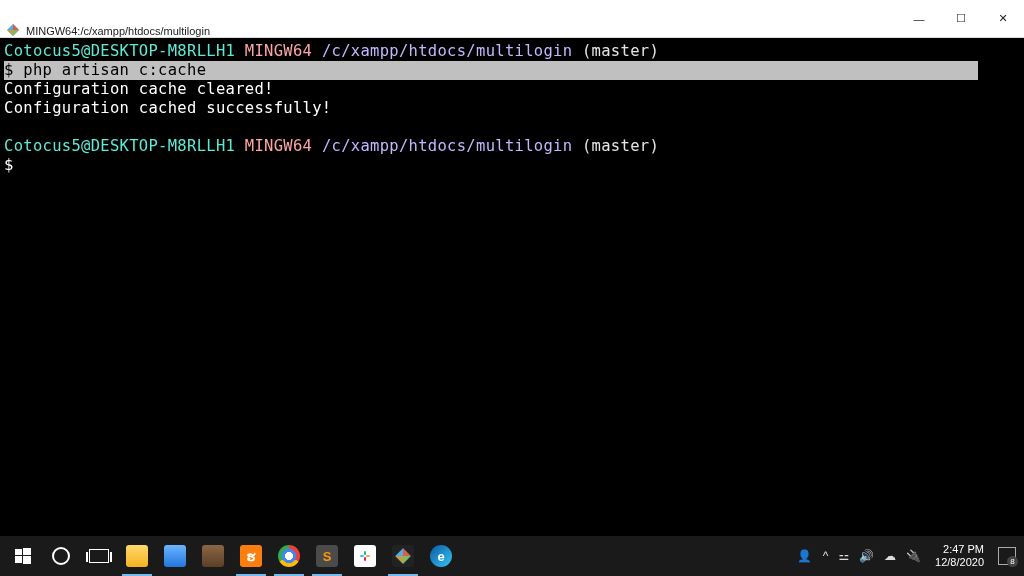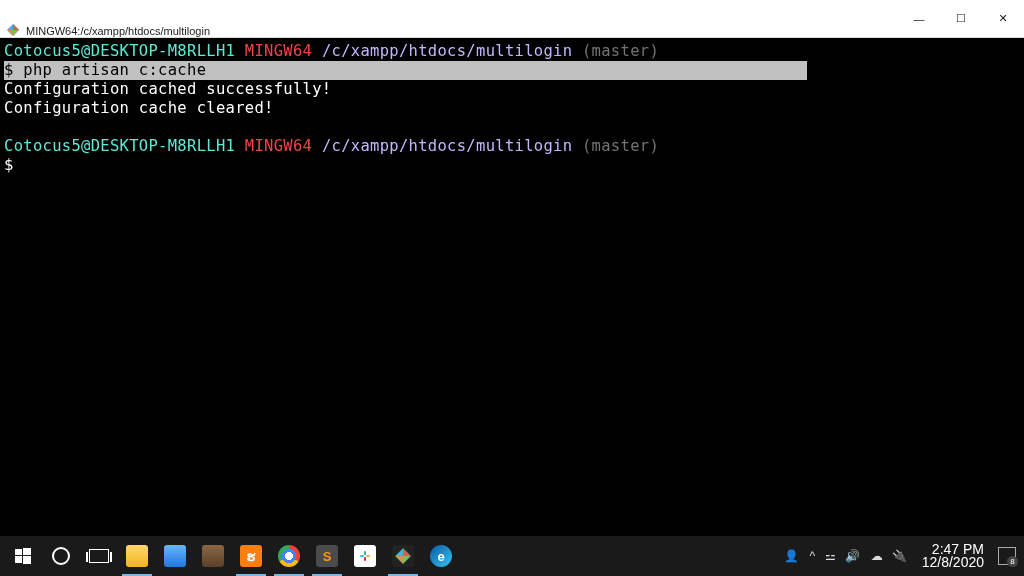--- a/index.html
+++ b/index.html
@@ -8,35 +8,35 @@
     .titlebar { height: 38px; background: #ffffff; display: flex; align-items: flex-end; padding: 0 0 0 6px; font-size: 11px; color: #222; border-bottom: 1px solid #ddd; }
     .titlebar-icon { width: 14px; height: 14px; margin-right: 6px; display: inline-flex; align-items: center; justify-content: center; }
     .titlebar-title { flex: 1; }
     .titlebar-controls { display: flex; height: 100%; }
     .titlebar-btn { width: 42px; height: 100%; display: flex; align-items: center; justify-content: center; font-size: 11px; color: #222; }
     
     .terminal { background: #000; height: 514px; padding: 2px 4px; font-family: "Lucida Console", Consolas, monospace; font-size: 15.5px; line-height: 19px; color: #fff; letter-spacing: 0.3px; }
     .line { white-space: pre; }
     .pad-top { padding-top: 2px; }
     .green { color: #5eead4; }
-    .magenta { color: #ef4444; }
+    .magenta { color: #fca5a5; }
     .yellow { color: #c4b5fd; }
-    .cyan { color: #737373; }
+    .cyan { color: #e5e5e5; }
     .white { color: #ffffff; }
-    .selected { background: #c0c0c0; color: #000; display: inline-block; width: 803px; }
+    .selected { background: #c0c0c0; color: #000; display: inline-block; width: 974px; }
     .blank { height: 19px; }
     
     .taskbar { position: absolute; bottom: 0; left: 0; right: 0; height: 40px; background: #1a1a1a; display: flex; align-items: center; padding: 0 8px 0 4px; }
     .taskbar-left { display: flex; align-items: center; gap: 0; }
     .tb-item { width: 38px; height: 40px; display: flex; align-items: center; justify-content: center; position: relative; }
     .tb-item.active::after { content: ""; position: absolute; bottom: 0; left: 4px; right: 4px; height: 2px; background: #76b9ed; }
     .tb-spacer { flex: 1; }
     .taskbar-right { display: flex; align-items: center; gap: 10px; color: #fff; font-size: 11px; }
     .tray-icon { color: #ddd; font-size: 12px; }
-    .clock { display: flex; flex-direction: column; align-items: flex-end; line-height: 13px; font-size: 14px; color: #fff; margin: 0 4px; }
+    .clock { display: flex; flex-direction: column; align-items: flex-end; line-height: 13px; font-size: 11px; color: #fff; margin: 0 4px; }
     .notif { width: 18px; height: 18px; border: 1px solid #aaa; position: relative; }
     .notif-badge { position: absolute; bottom: -3px; right: -3px; width: 11px; height: 11px; border-radius: 50%; background: #444; color: #fff; font-size: 8px; display: flex; align-items: center; justify-content: center; }
     
     .ico-win { width: 16px; height: 16px; }
     .ico-generic { width: 22px; height: 22px; border-radius: 3px; display: flex; align-items: center; justify-content: center; font-size: 13px; font-weight: bold; }
     .folder1 { background: linear-gradient(#ffd86b,#f5b422); }
     .folder2 { background: linear-gradient(#6bb5ff,#2277dd); }
     .folder3 { background: linear-gradient(#8b6644,#5a4028); }
     .xampp { background: #fc7e0f; color: #fff; }
     .chrome { background: radial-gradient(circle at center,#fff 25%, #4285f4 26% 45%, transparent 46%), conic-gradient(#ea4335 0 120deg,#fbbc05 120deg 240deg,#34a853 240deg 360deg); border-radius: 50%; }
@@ -65,22 +65,22 @@
   <div class="titlebar-controls">
     <div class="titlebar-btn">—</div>
     <div class="titlebar-btn">☐</div>
     <div class="titlebar-btn">✕</div>
   </div>
 </div>
 
 <div class="terminal">
   <div class="line pad-top"><span class="green">Cotocus5@DESKTOP-M8RLLH1</span> <span class="magenta">MINGW64</span> <span class="yellow">/c/xampp/htdocs/multilogin</span> <span class="cyan">(master)</span></div>
   <div class="line"><span class="selected"><span>$ </span><span>php artisan c:cache</span></span></div>
+  <div class="line white">Configuration cache cleared!</div>
   <div class="line white">Configuration cached successfully!</div>
-  <div class="line white">Configuration cache cleared!</div>
   <div class="blank"></div>
   <div class="line"><span class="green">Cotocus5@DESKTOP-M8RLLH1</span> <span class="magenta">MINGW64</span> <span class="yellow">/c/xampp/htdocs/multilogin</span> <span class="cyan">(master)</span></div>
   <div class="line white">$</div>
 </div>
 
 <div class="taskbar">
   <div class="taskbar-left">
     <div class="tb-item">
       <svg class="ico-win" viewBox="0 0 16 16">
           <rect x="0" y="1" width="7" height="6" fill="#fff"></rect>

